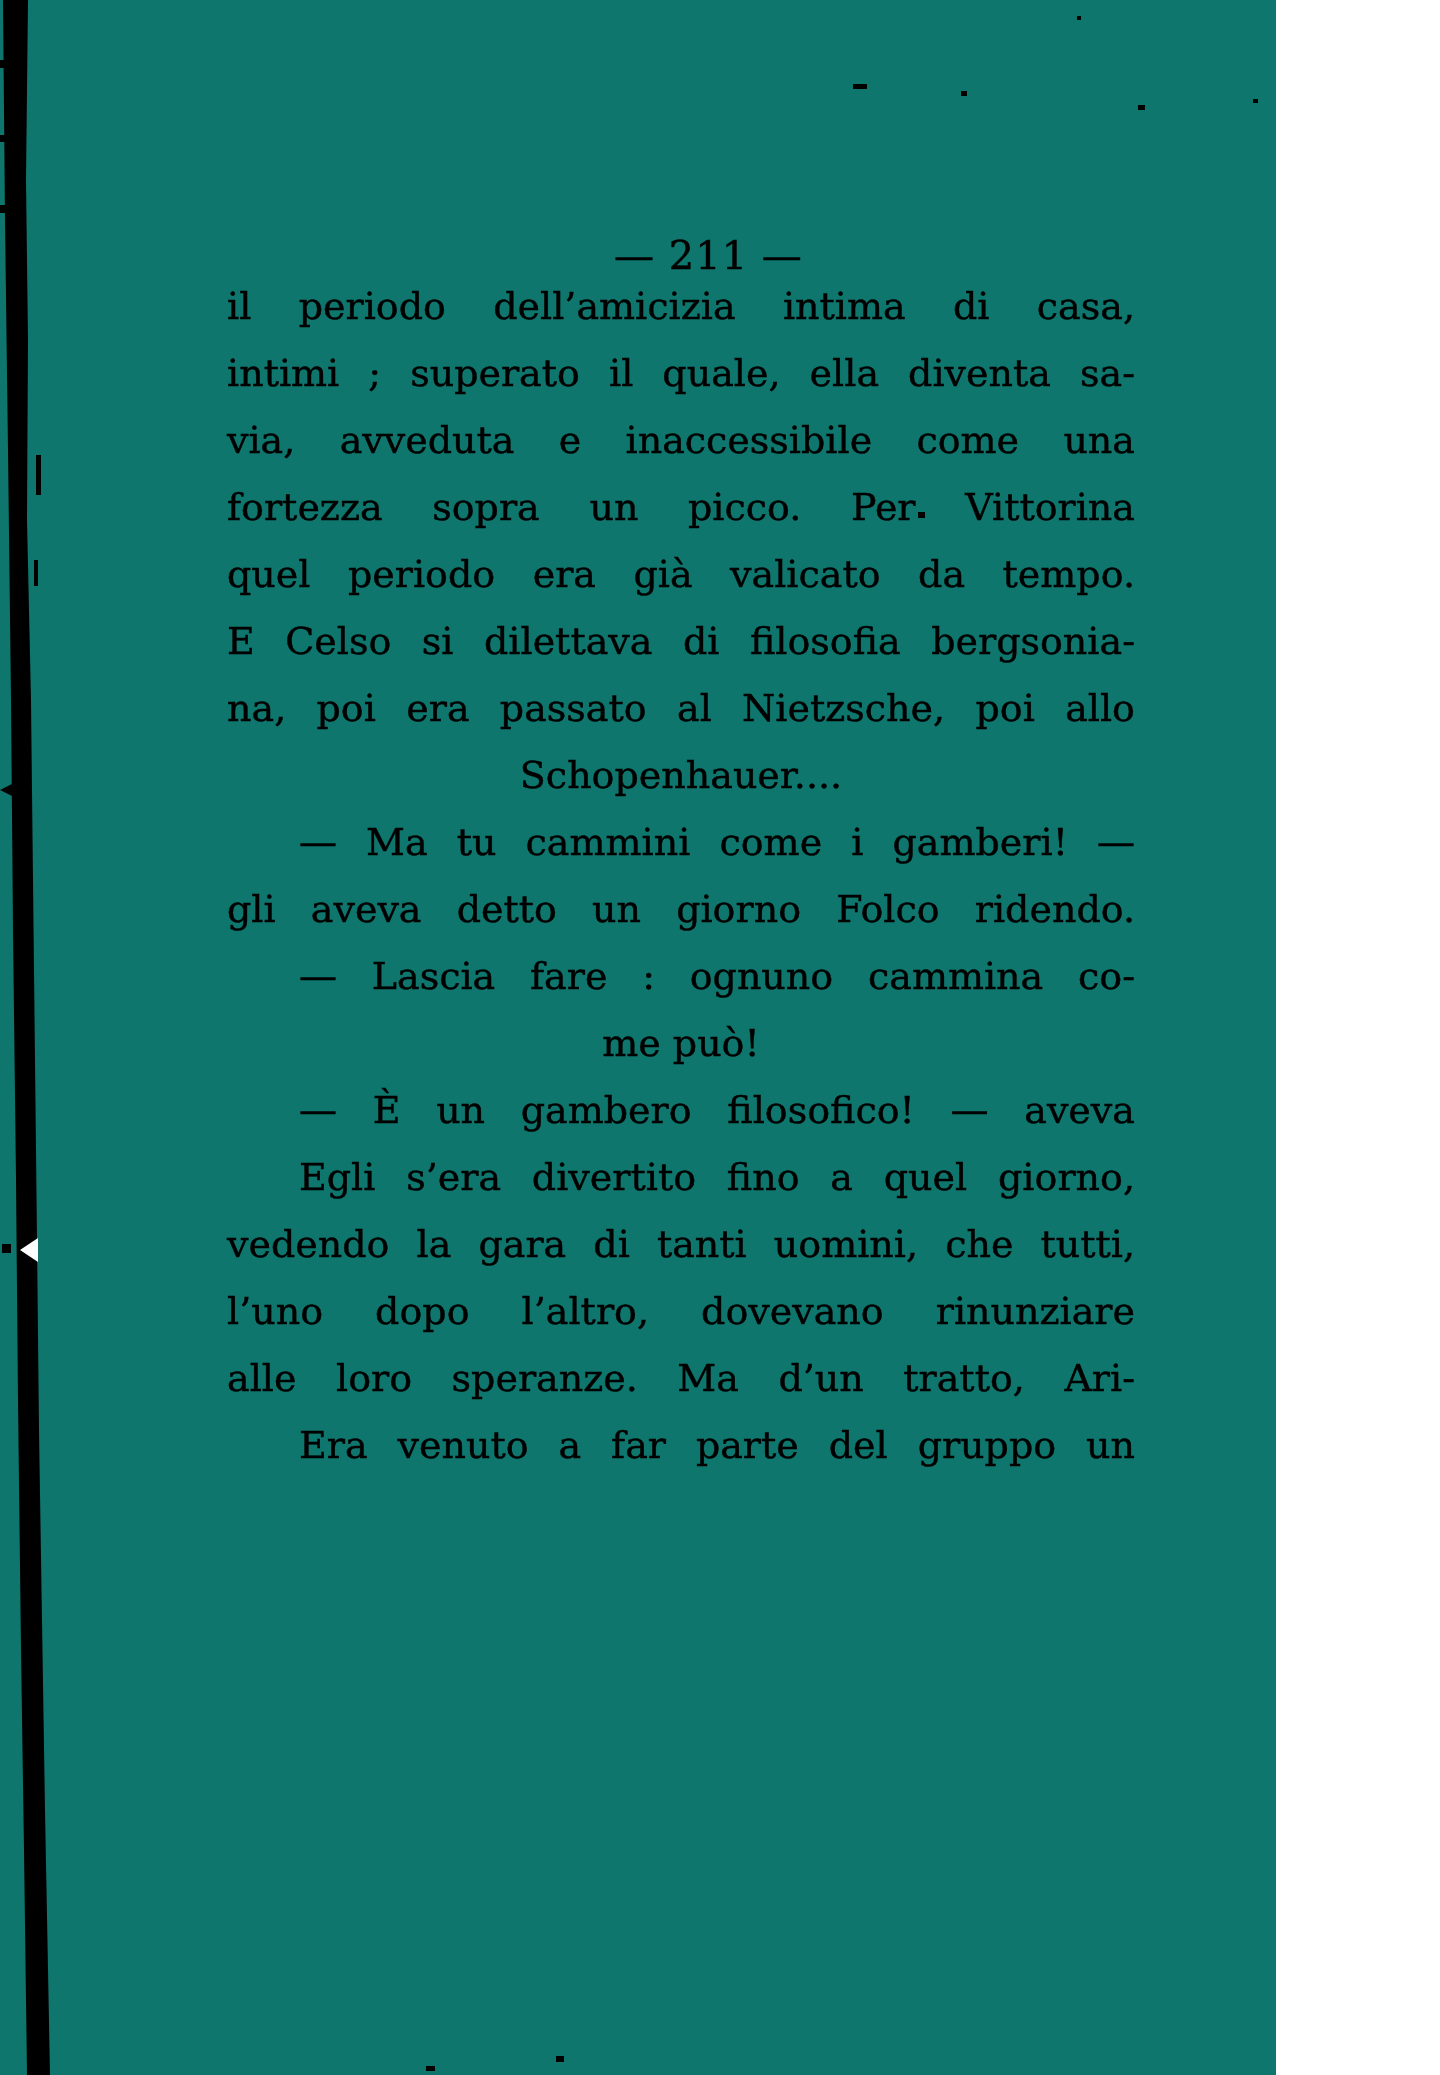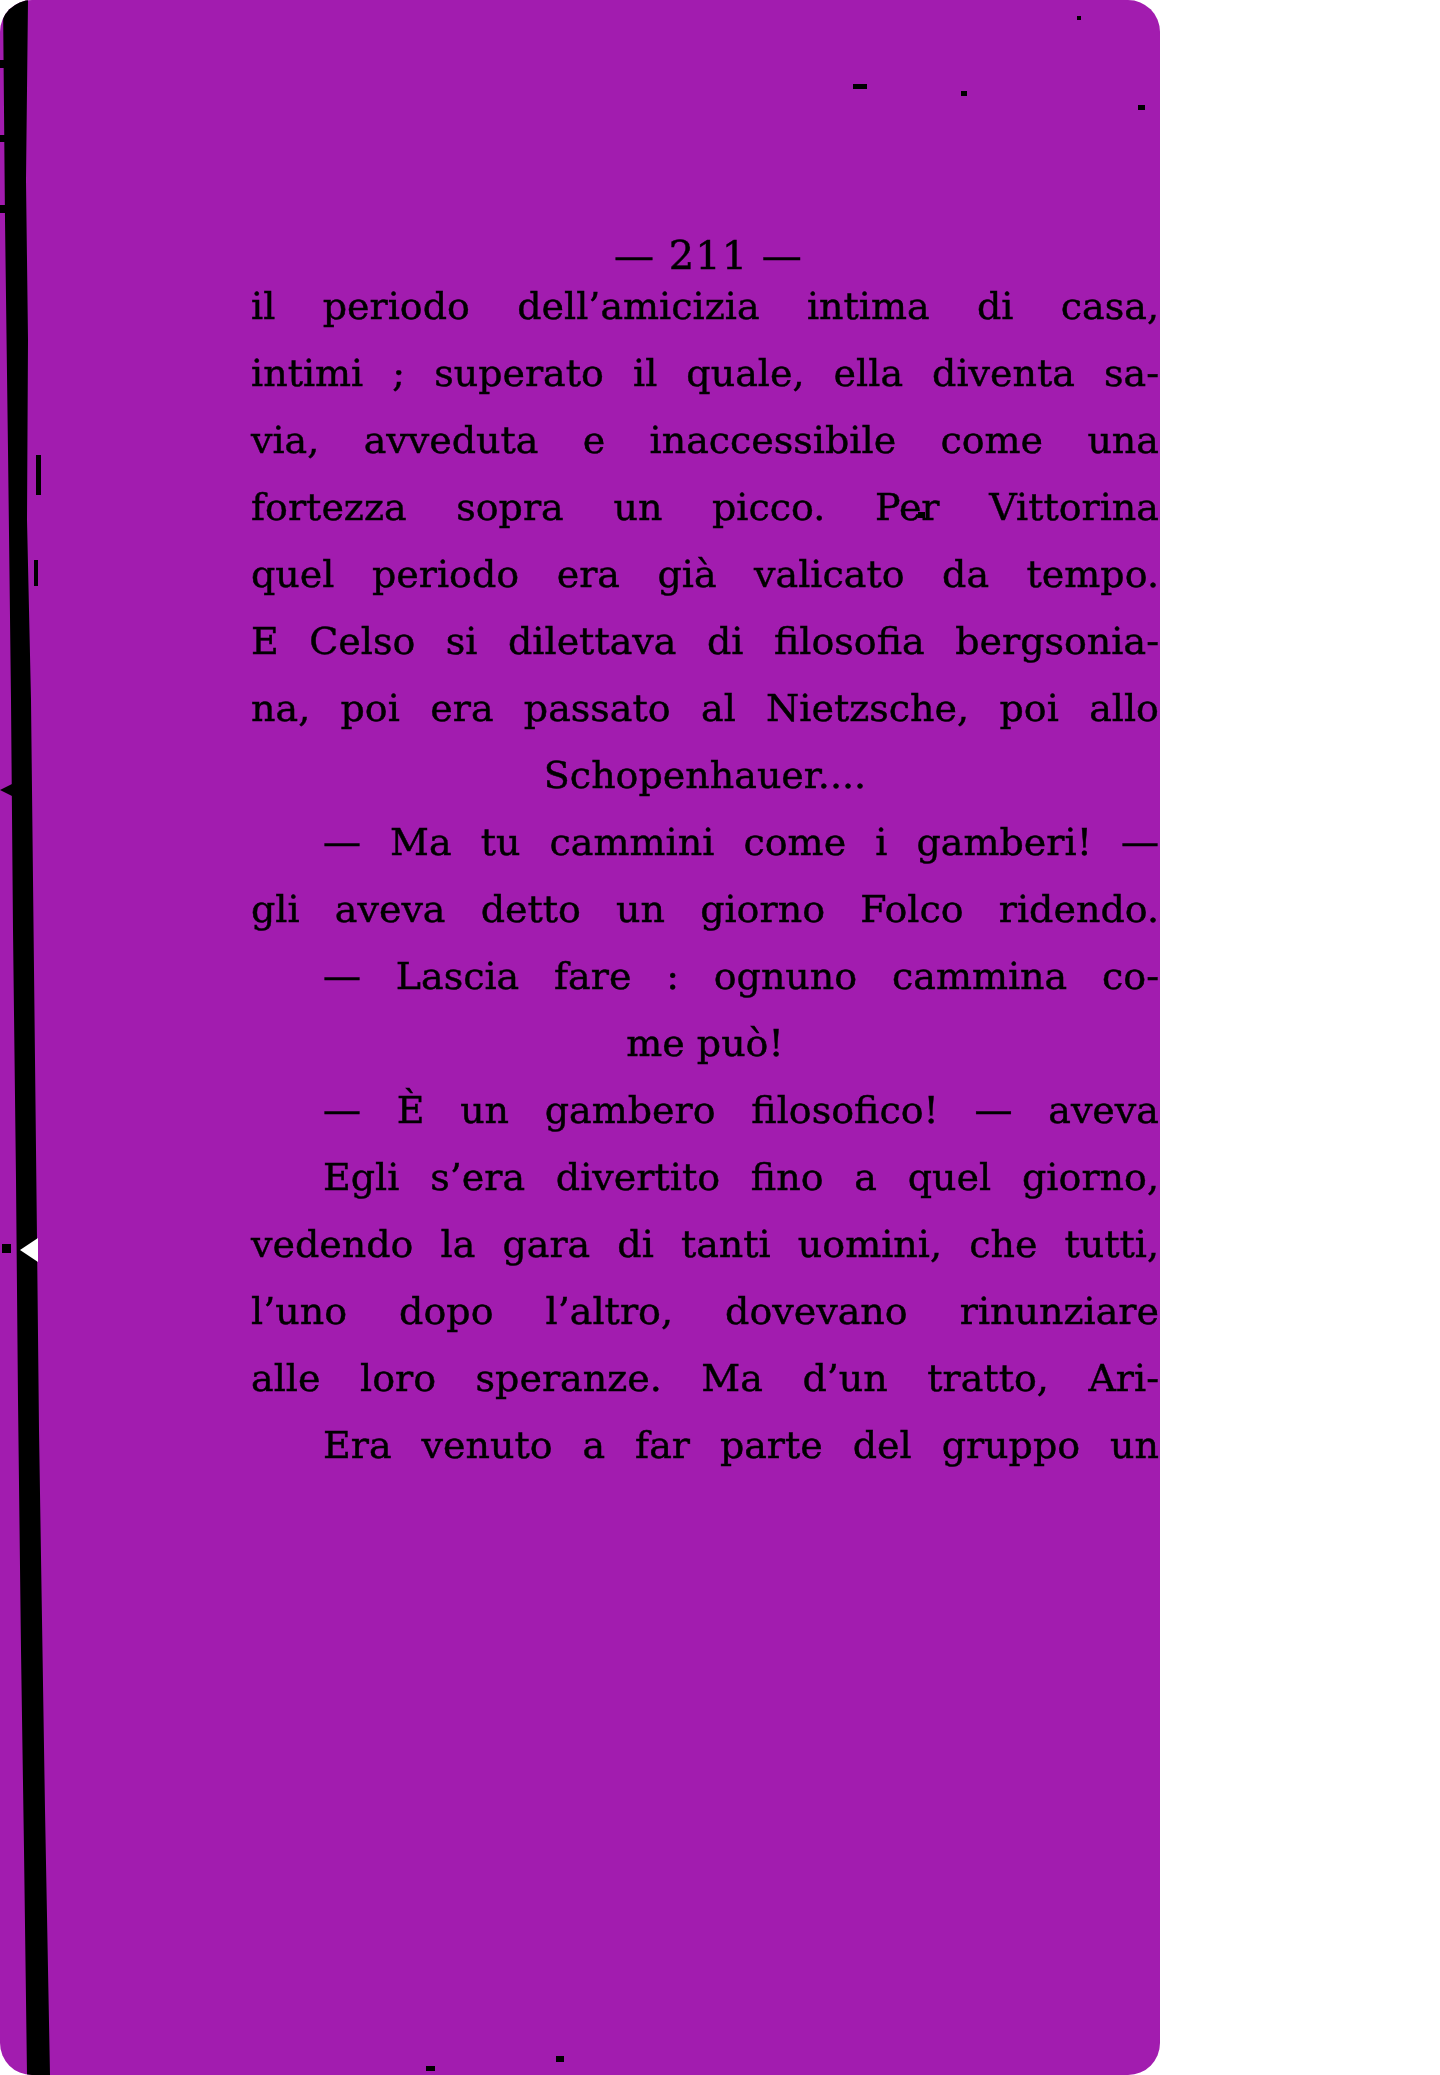--- a/index.html
+++ b/index.html
@@ -1,25 +1,24 @@
 <!DOCTYPE html>
 <html><head>
 <meta charset="utf-8">
 <title>— 211 —</title>
 <style>
   html, body { margin: 0; padding: 0; background: #ffffff; }
   .page {
     position: relative;
-    width: 1160px;
+    width: 1276px;
     height: 2075px;
-    background: #a21caf;
+    background: #0f766e;
     overflow: hidden;
     font-family: "DejaVu Serif", "Liberation Serif", serif;
     color: #000;
-    border-radius: 32px;
   }
   .page-header {
     position: absolute;
     top: 186px;
     left: 227px;
     width: 908px;
     text-align: center;
     font-size: 40px;
     letter-spacing: 1px;
     -webkit-text-stroke: 0.45px #000;
@@ -27,21 +26,21 @@
   }
   .text-block {
     position: absolute;
     top: 273px;
     left: 227px;
     width: 908px;
     font-size: 38px;
     line-height: 67px;
     -webkit-text-stroke: 0.45px #000;
   }
-  .line { width: 100%; height: 67px; margin-left: 24px; }
+  .line { width: 100%; height: 67px; }
   .jst { text-align: justify; text-align-last: justify; -moz-text-align-last: justify; }
   .lft { text-align: center; }
   .ind { text-indent: 72px; }
   
   .mark { position: absolute; background: #000; }
   .left-band-svg, .right-edge { position: absolute; top: 0; }
   .left-band-svg { left: 0; }
 </style>
 </head>
 <body>

